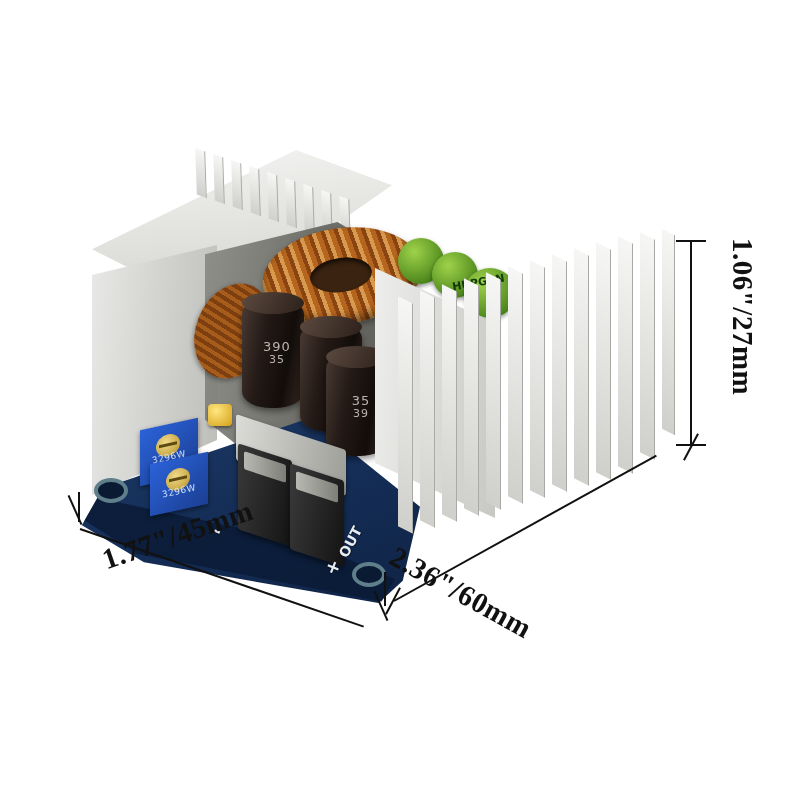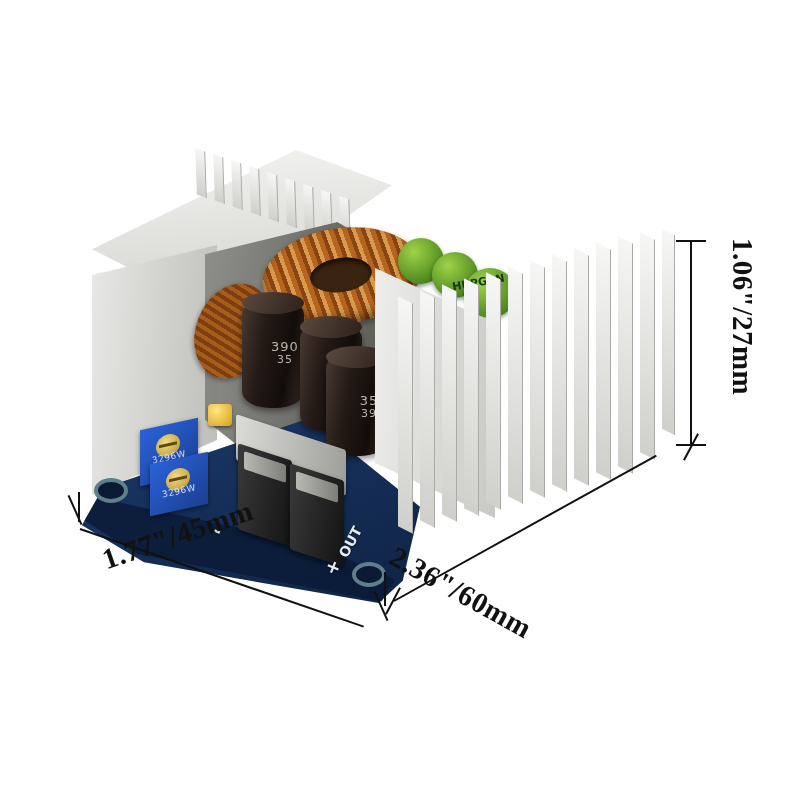--- a/index.html
+++ b/index.html
@@ -188,21 +188,21 @@
   }
   .cap .cap-top {
     position: absolute;
     left: 0; top: -6px;
     width: 62px; height: 22px;
     border-radius: 50%;
     background: linear-gradient(120deg,#5c4a40,#2b201a);
   }
   .cap .cap-text {
     position: absolute;
-    left: 12px; top: 42px;
+    left: 4px; top: 42px;
     width: 62px;
     text-align: center;
     color: #d8cfc6;
     font-family: "DejaVu Sans", sans-serif;
     font-size: 13px;
     letter-spacing: 1px;
     line-height: 13px;
     opacity: .85;
   }
   .cap .cap-text small { display:block; font-size: 11px; }

